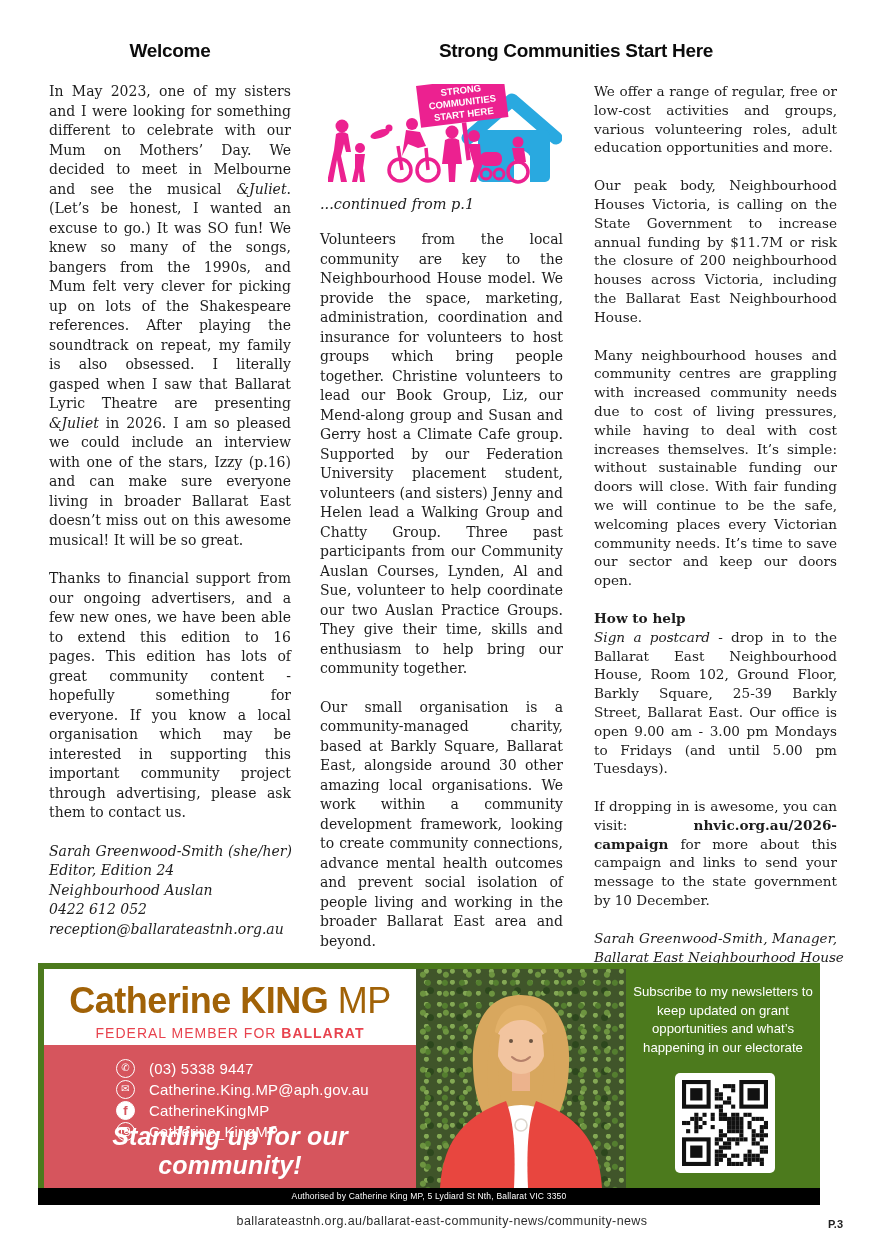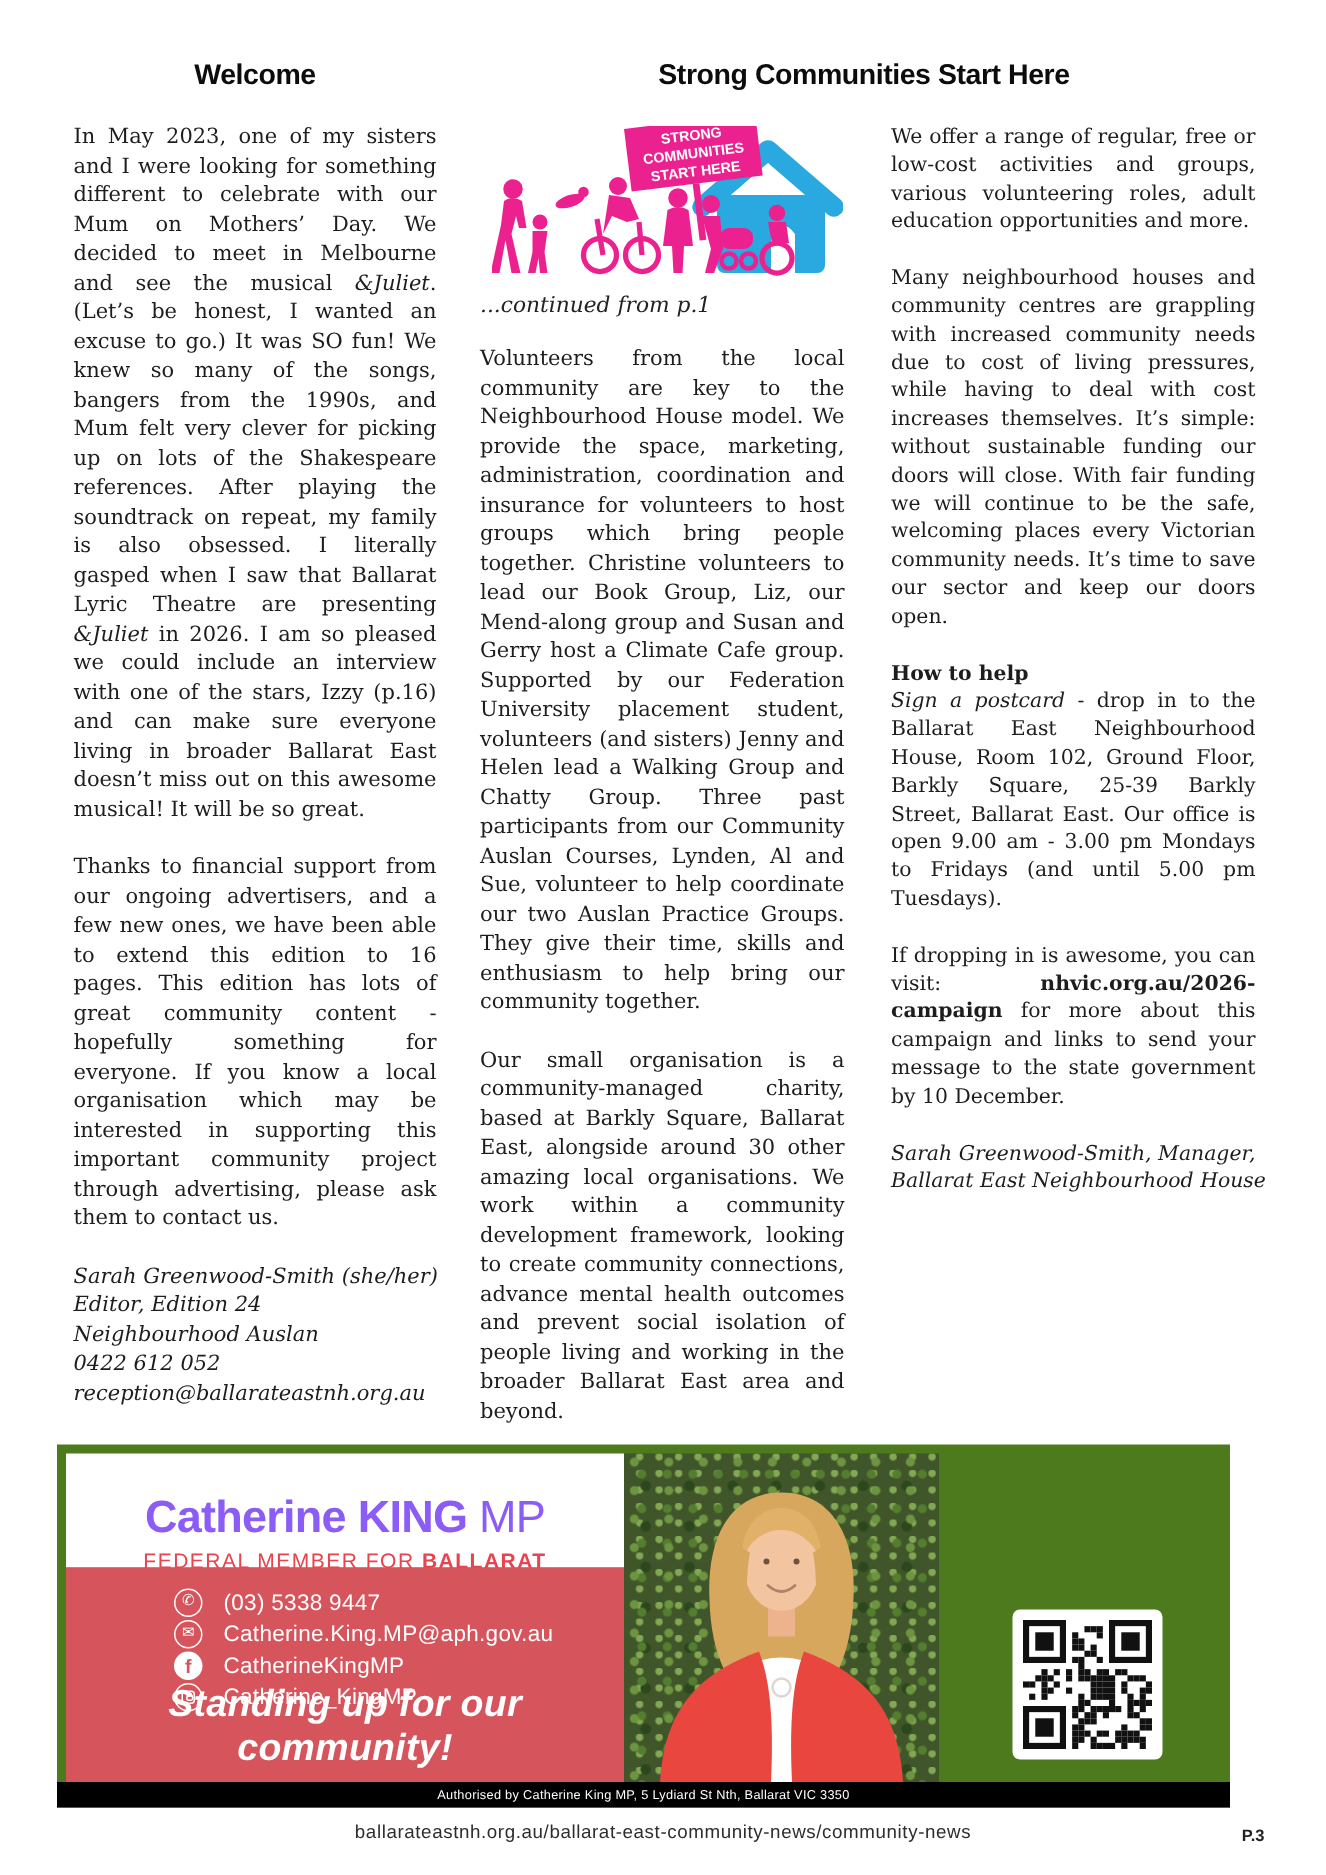--- a/index.html
+++ b/index.html
@@ -28,21 +28,21 @@
   .sig{font-style:italic}
   .sig .line{white-space:nowrap}
   #continued{position:absolute;left:320px;top:196px;width:243px;font-style:italic;font-size:14.5px;color:#222}
 
   
   #illustration{position:absolute;left:328px;top:84px;width:234px;height:108px}
 
   
   #ad{position:absolute;left:38px;top:963px;width:782px;height:242px;background:#4c7a1d;font-family:"Liberation Sans",sans-serif}
   #ad-white{position:absolute;left:6px;top:6px;width:372px;height:76px;background:#ffffff;text-align:center}
-  #ad-name{margin-top:26px;font-size:30px;color:#8b5cf6;letter-spacing:-0.5px}
+  #ad-name{margin-top:11px;font-size:36px;color:#a16207;letter-spacing:-0.5px}
   #ad-name .nb{font-weight:800}
   #ad-name .nl{font-weight:400}
   #ad-sub{margin-top:3px;font-size:14px;color:#e8434e;letter-spacing:1px}
   #ad-sub .b{font-weight:800}
   #ad-red{position:absolute;left:6px;top:82px;width:372px;height:143px;background:#d6555d;color:#fff}
   .contact-row{position:absolute;left:72px;height:20px;display:flex;align-items:center}
   .contact-row .ic{width:19px;height:19px;margin-right:14px;flex:0 0 19px;display:flex;align-items:center;justify-content:center;
     border:1.6px solid #fff;border-radius:50%;font-size:10px;line-height:1;color:#fff;font-family:"DejaVu Sans",sans-serif}
   .contact-row .ic.solid{background:#fff;color:#d6555d;border-color:#fff;font-weight:700;font-size:13px;font-family:"Liberation Sans",sans-serif}
   .contact-row .txt{font-size:15px;letter-spacing:0.2px}
@@ -137,20 +137,21 @@
 <div id="col2" class="col">
   <div>
       <p class="para"><span>Volunteers from the local community are key to the Neighbourhood House model. We provide the space, marketing, administration, coordination and insurance for volunteers to host groups which bring people together. Christine volunteers to lead our Book Group, Liz, our Mend-along group and Susan and Gerry host a Climate Cafe group. Supported by our Federation University placement student, volunteers (and sisters) Jenny and Helen lead a Walking Group and Chatty Group. Three past participants from our Community Auslan Courses, Lynden, Al and Sue, volunteer to help coordinate our two Auslan Practice Groups. They give their time, skills and enthusiasm to help bring our community together.</span></p>
       <p class="para"><span>Our small organisation is a community-managed charity, based at Barkly Square, Ballarat East, alongside around 30 other amazing local organisations. We work within a community development framework, looking to create community connections, advance mental health outcomes and prevent social isolation of people living and working in the broader Ballarat East area and beyond.</span></p>
     </div>
 </div>
 
 <div id="col3" class="col">
   <div>
       <p class="para"><span>We offer a range of regular, free or low-cost activities and groups, various volunteering roles, adult education opportunities and more.</span></p>
+      <p class="para"><span>Our peak body, Neighbourhood Houses Victoria, is calling on the State Government to increase annual funding by $11.7M or risk the closure of 200 neighbourhood houses across Victoria, including the Ballarat East Neighbourhood House.</span></p>
       <p class="para"><span>Many neighbourhood houses and community centres are grappling with increased community needs due to cost of living pressures, while having to deal with cost increases themselves. It’s simple: without sustainable funding our doors will close. With fair funding we will continue to be the safe, welcoming places every Victorian community needs. It’s time to save our sector and keep our doors open.</span></p>
     </div>
   <div class="subhead">How to help</div>
   <div>
       <p class="para"><span class="i">Sign a postcard</span><span> - drop in to the Ballarat East Neighbourhood House, Room 102, Ground Floor, Barkly Square, 25-39 Barkly Street, Ballarat East. Our office is open 9.00 am - 3.00 pm Mondays to Fridays (and until 5.00 pm Tuesdays).</span></p>
       <p class="para"><span>If dropping in is awesome, you can visit: </span><span class="b">nhvic.org.au/2026-campaign</span><span> for more about this campaign and links to send your message to the state government by 10 December.</span></p>
     </div>
   <div class="sig">
       <div class="line">Sarah Greenwood-Smith, Manager,</div>
       <div class="line">Ballarat East Neighbourhood House</div>
@@ -208,20 +209,21 @@
 
       <path d="M76 219 L76 144 Q105 128 134 144 L134 219 Z" fill="#ffffff"></path>
 
       <circle cx="105" cy="156" r="6" fill="none" stroke="#dcd7cf" stroke-width="1.6"></circle>
 
       <path d="M24 219 C27 168 52 146 90 132 C97 150 100 176 98 219 Z" fill="#e8463f"></path>
       <path d="M186 219 C183 168 158 146 120 132 C113 150 110 176 112 219 Z" fill="#e8463f"></path>
     </svg>
   </div>
   <div id="ad-right">
+    <div id="subscribe">Subscribe to my newsletters to keep updated on grant opportunities and what’s happening in our electorate</div>
     <div id="qr">
       <svg id="qr-svg" width="86" height="86" viewBox="0 0 84 84">
           <rect x="40" y="4" width="4" height="4" fill="#111"></rect>
           <rect x="44" y="4" width="4" height="4" fill="#111"></rect>
           <rect x="48" y="4" width="4" height="4" fill="#111"></rect>
           <rect x="32" y="8" width="4" height="4" fill="#111"></rect>
           <rect x="48" y="8" width="4" height="4" fill="#111"></rect>
           <rect x="32" y="12" width="4" height="4" fill="#111"></rect>
           <rect x="36" y="12" width="4" height="4" fill="#111"></rect>
           <rect x="32" y="16" width="4" height="4" fill="#111"></rect>

